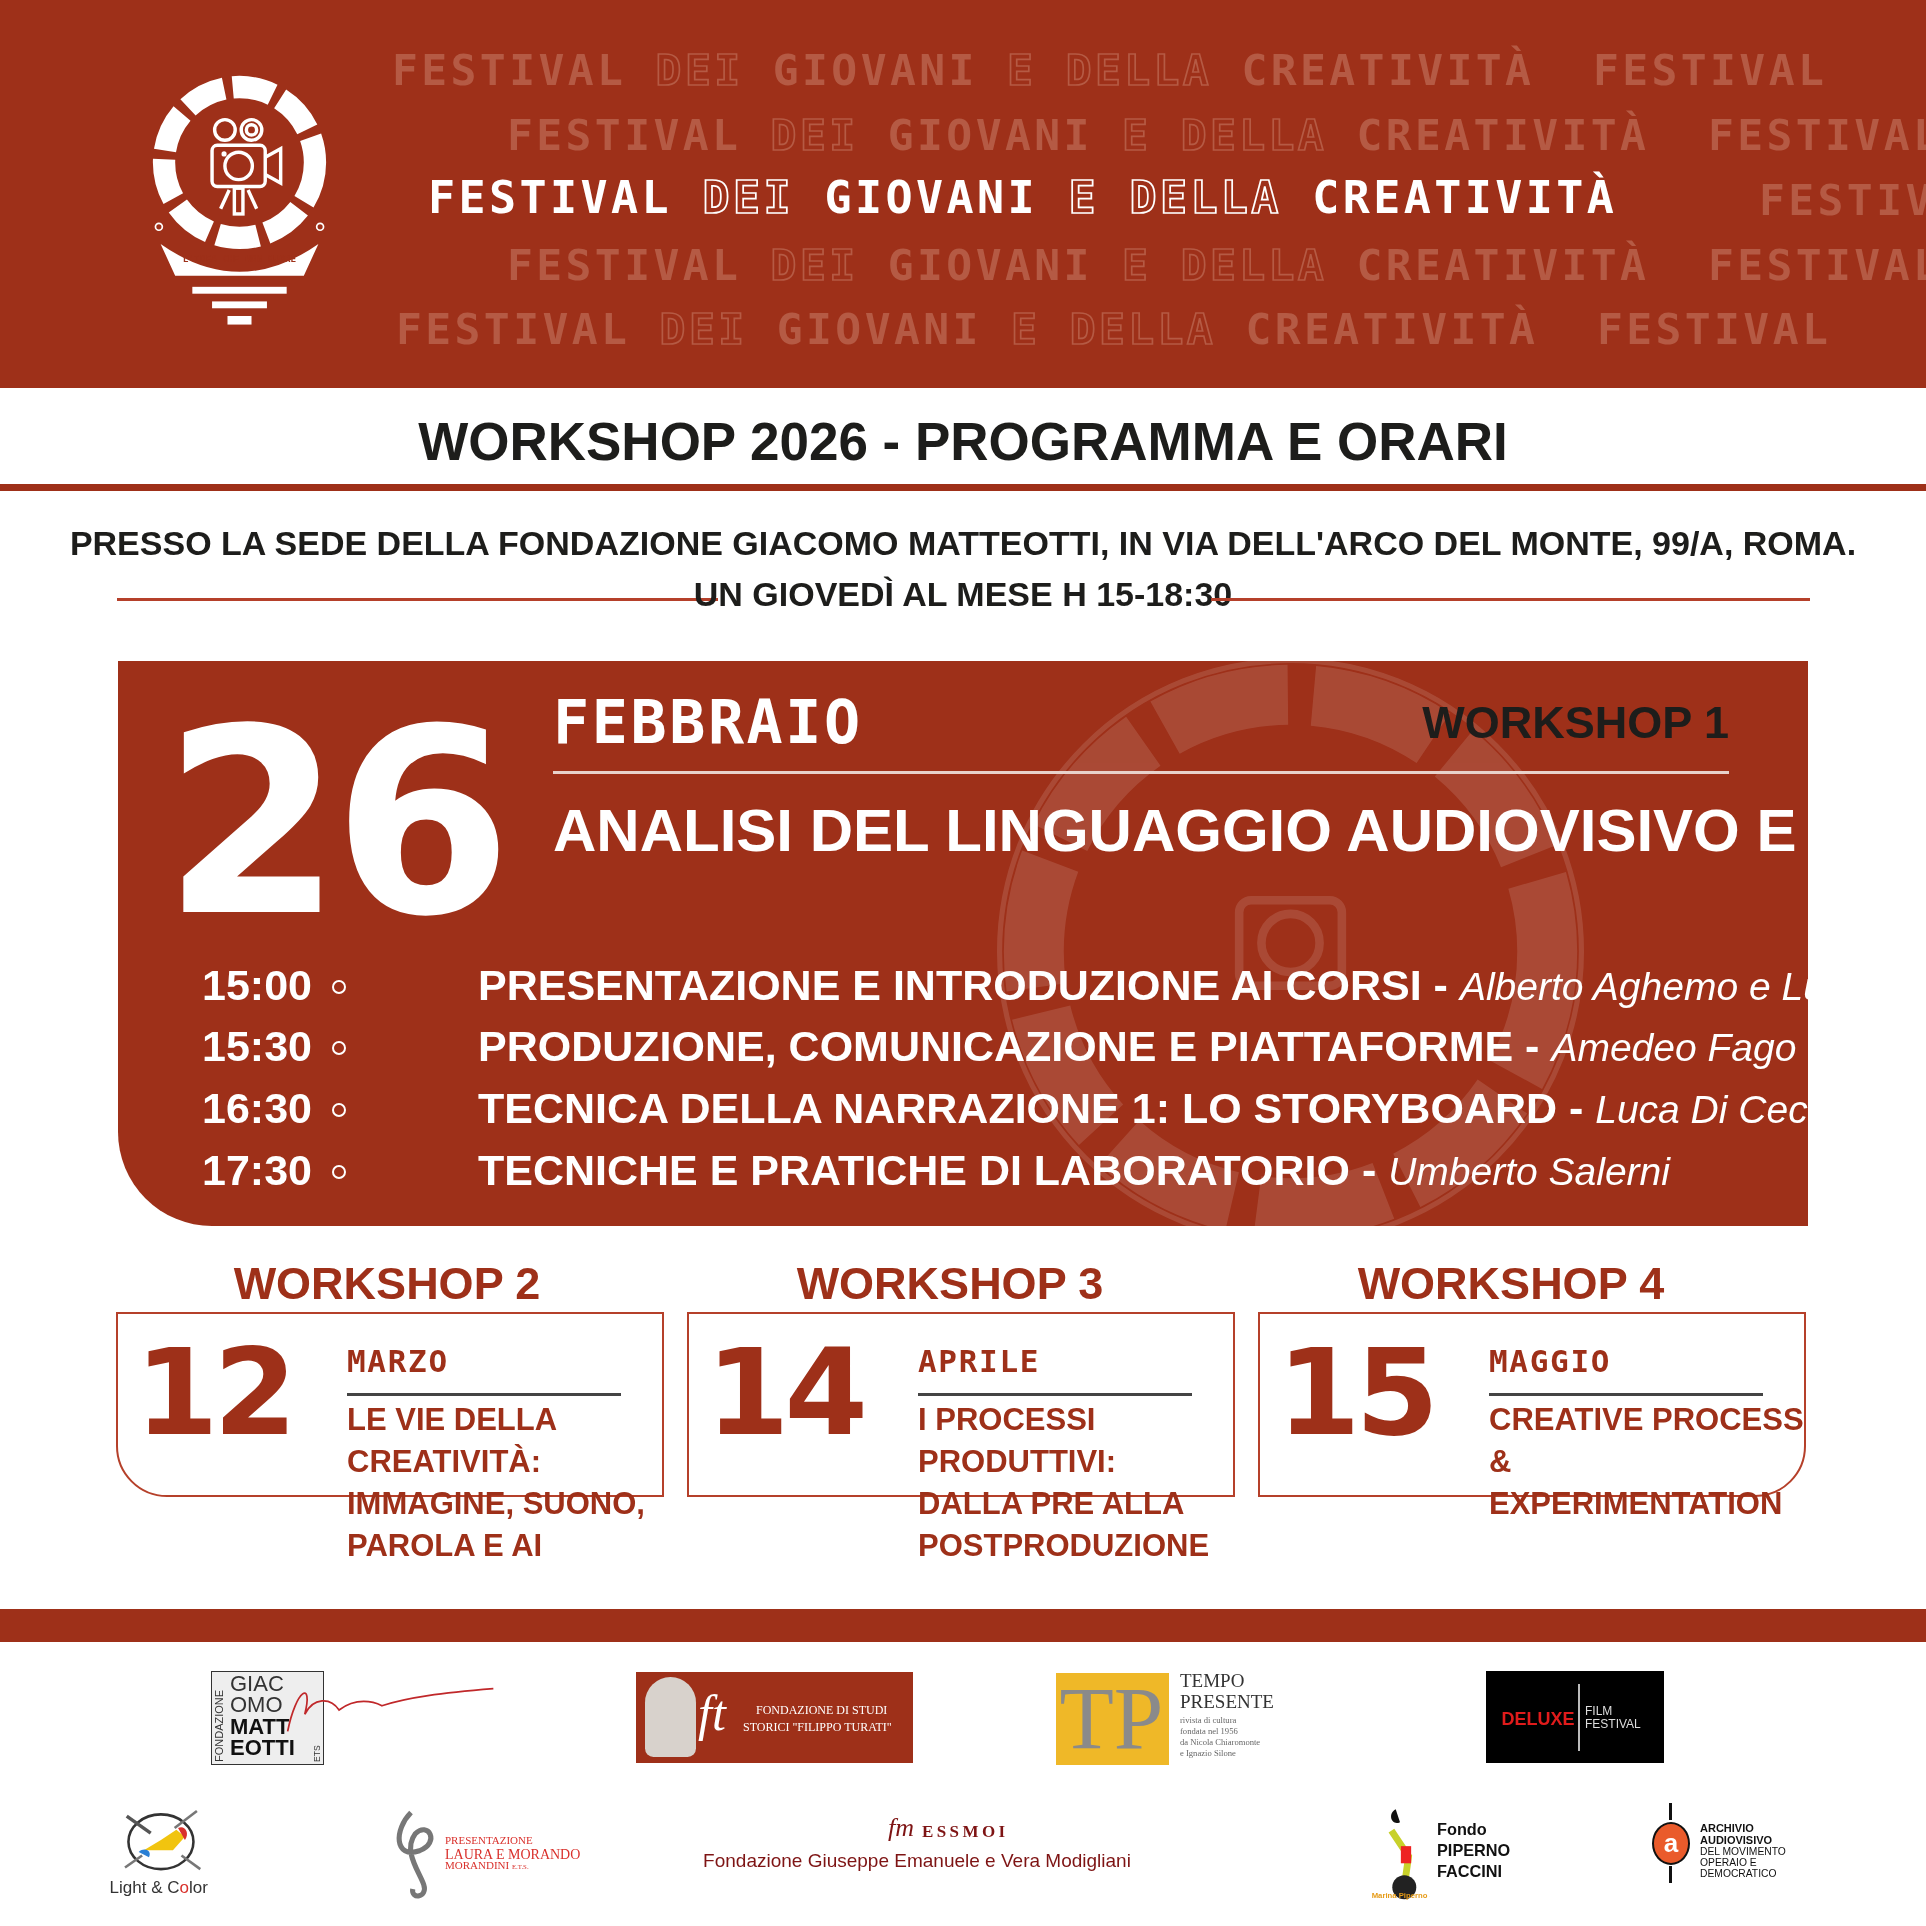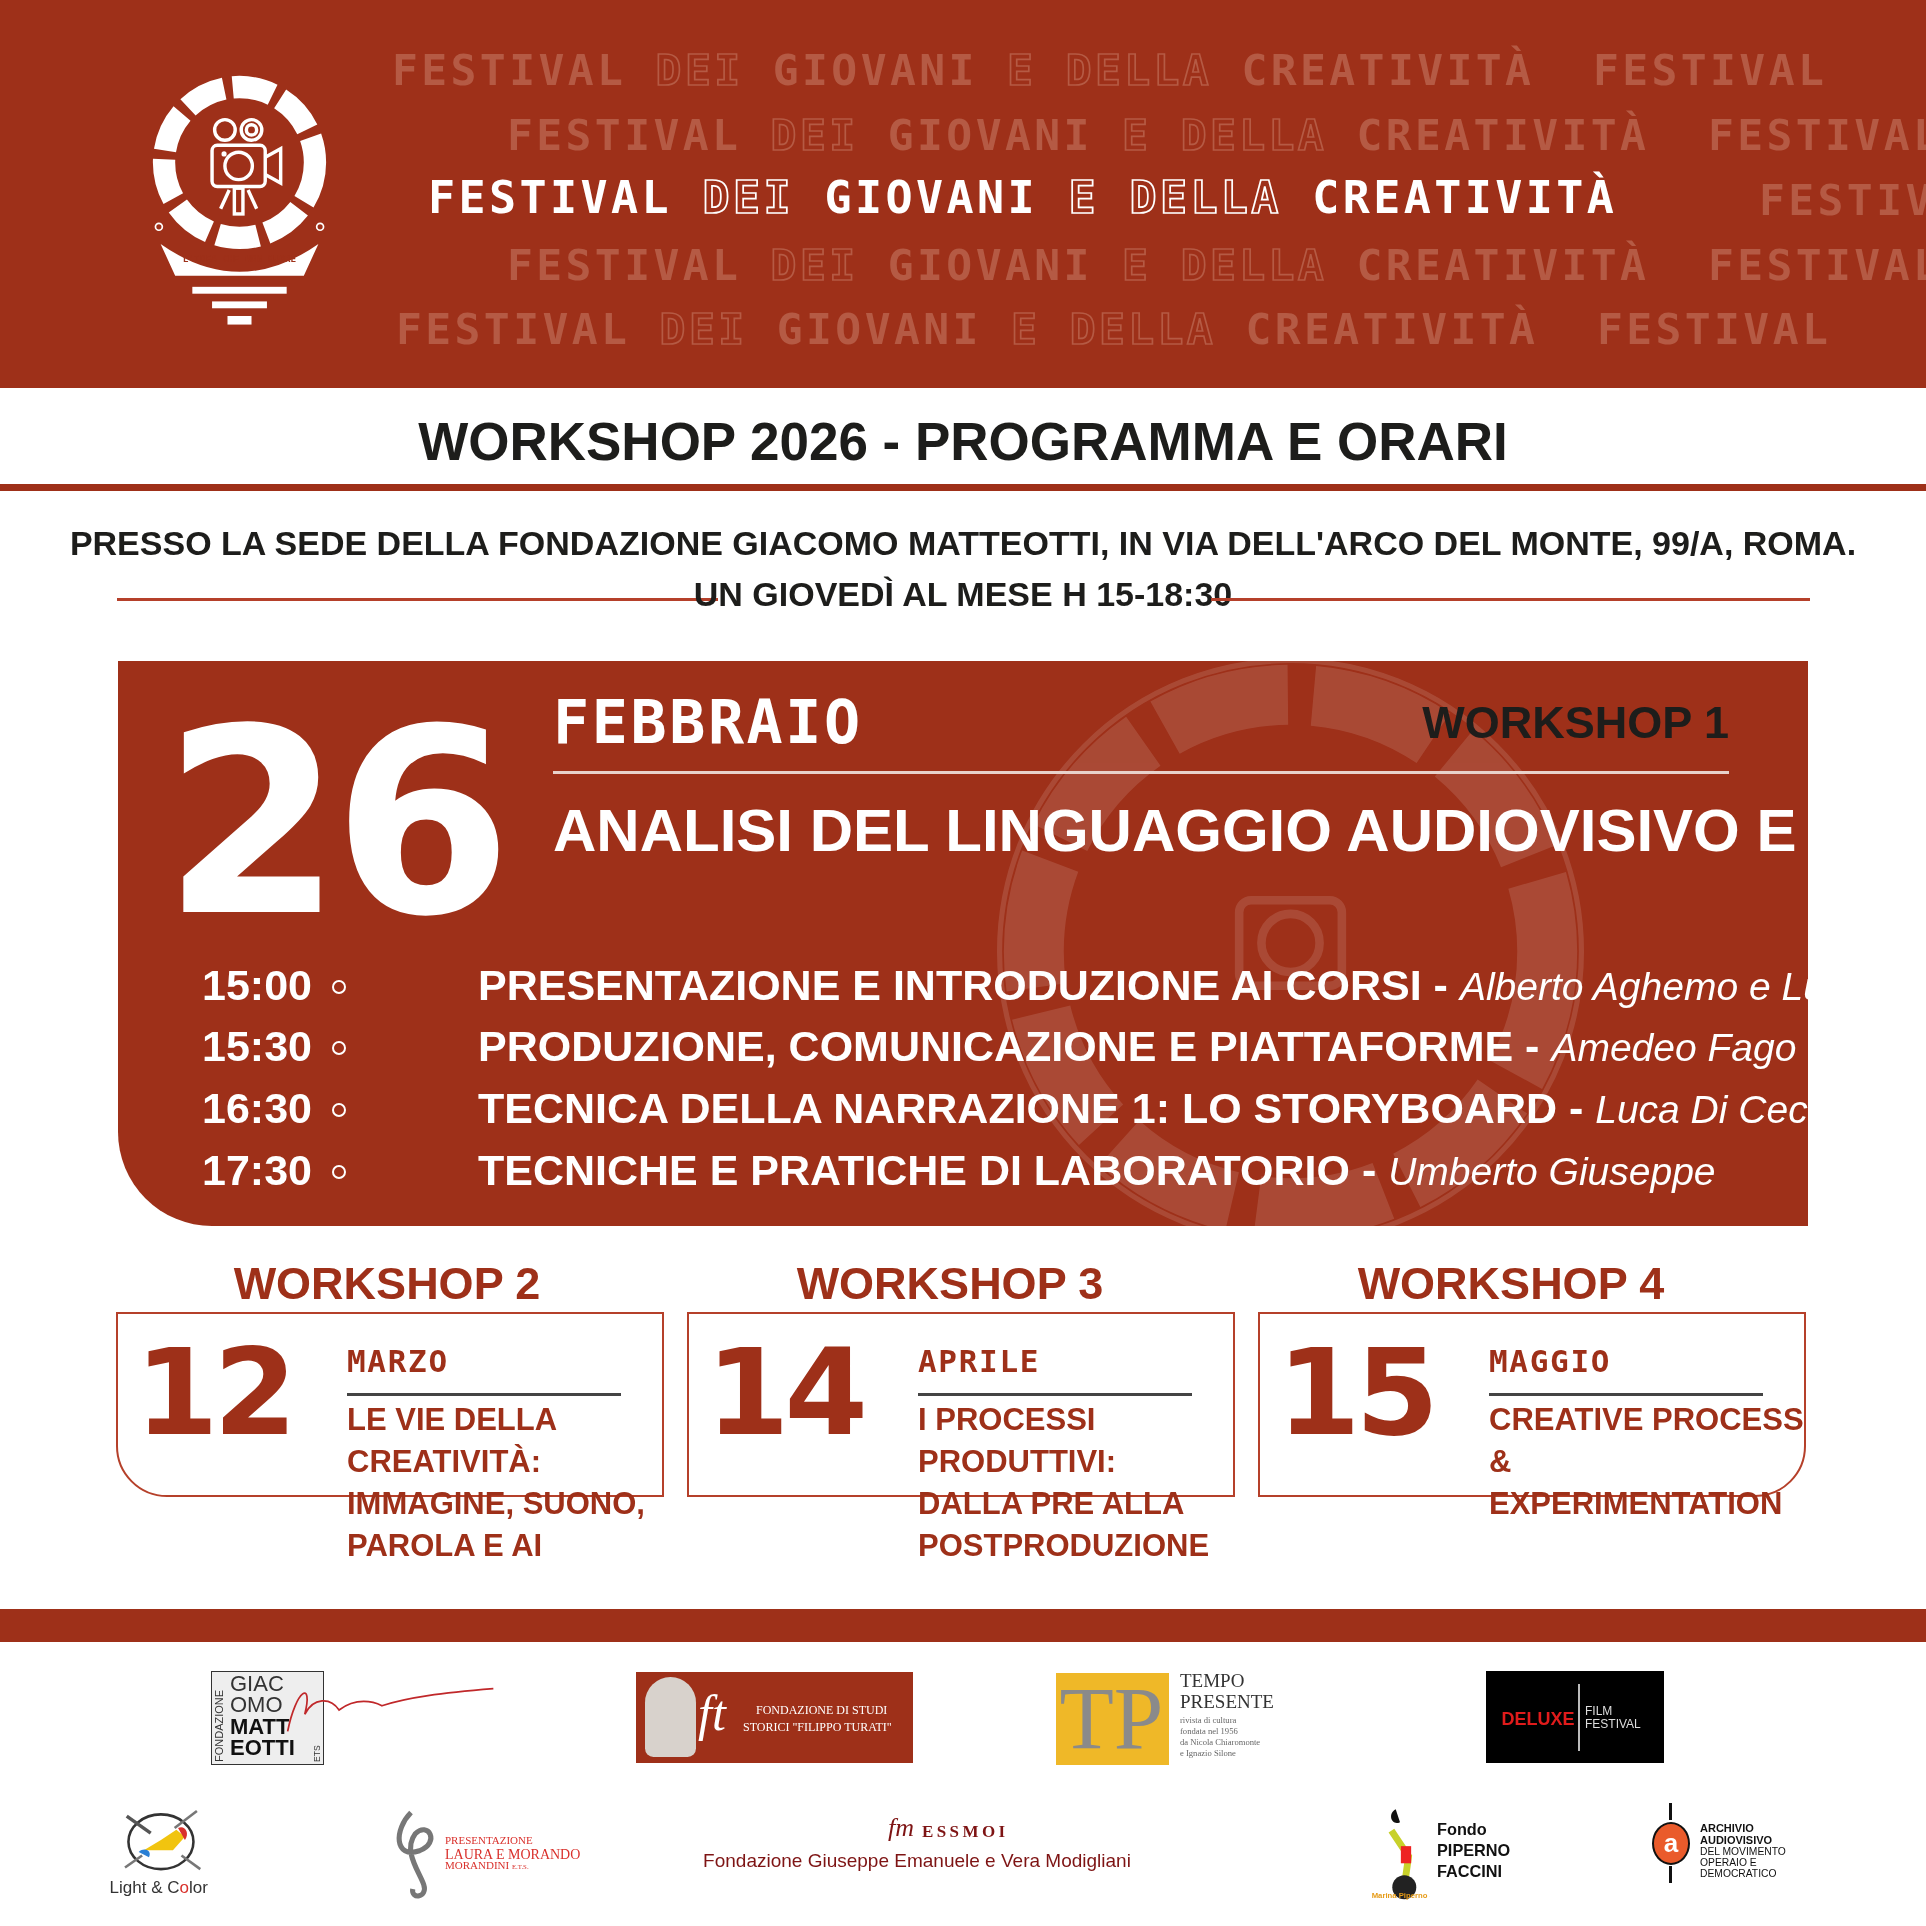--- a/index.html
+++ b/index.html
@@ -132,21 +132,21 @@
     <span class="topic"><span>PRODUZIONE, COMUNICAZIONE E PIATTAFORME</span><span> - </span><span class="speaker">Amedeo Fago</span></span>
   </div>
   <div class="sess cond" style="top:423px;">
     <span class="time">16:30</span>
     <span class="bullet"></span>
     <span class="topic"><span>TECNICA DELLA NARRAZIONE 1: LO STORYBOARD</span><span> - </span><span class="speaker">Luca Di Cecca</span></span>
   </div>
   <div class="sess cond" style="top:485px;">
     <span class="time">17:30</span>
     <span class="bullet"></span>
-    <span class="topic"><span>TECNICHE E PRATICHE DI LABORATORIO</span><span> - </span><span class="speaker">Umberto Giuseppe</span></span>
+    <span class="topic"><span>TECNICHE E PRATICHE DI LABORATORIO</span><span> - </span><span class="speaker">Umberto Salerni</span></span>
   </div>
 </div>
 
 <div class="card-label cond" style="left:113px;">WORKSHOP 2</div>
 <div class="card" style="left:116px;border-bottom-left-radius:51px;">
   <div class="day">12</div>
   <div class="month">MARZO</div>
   <div class="rule"></div>
   <div class="desc cond">LE VIE DELLA CREATIVITÀ:
 IMMAGINE, SUONO,

